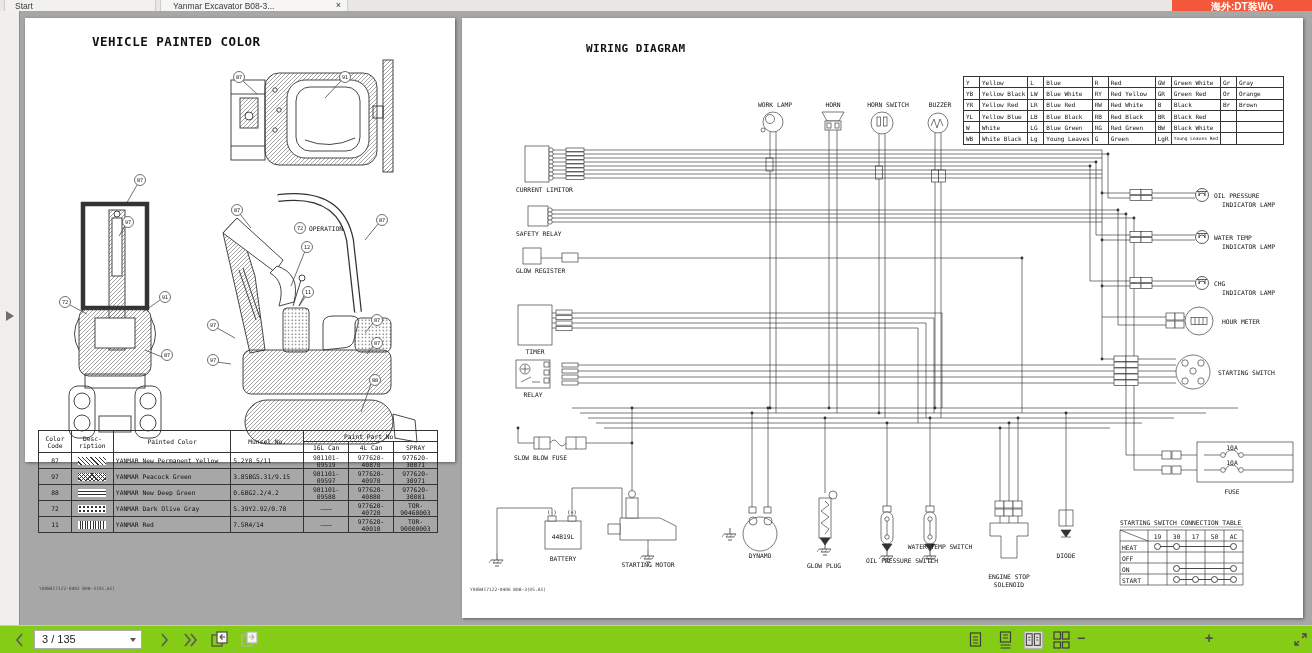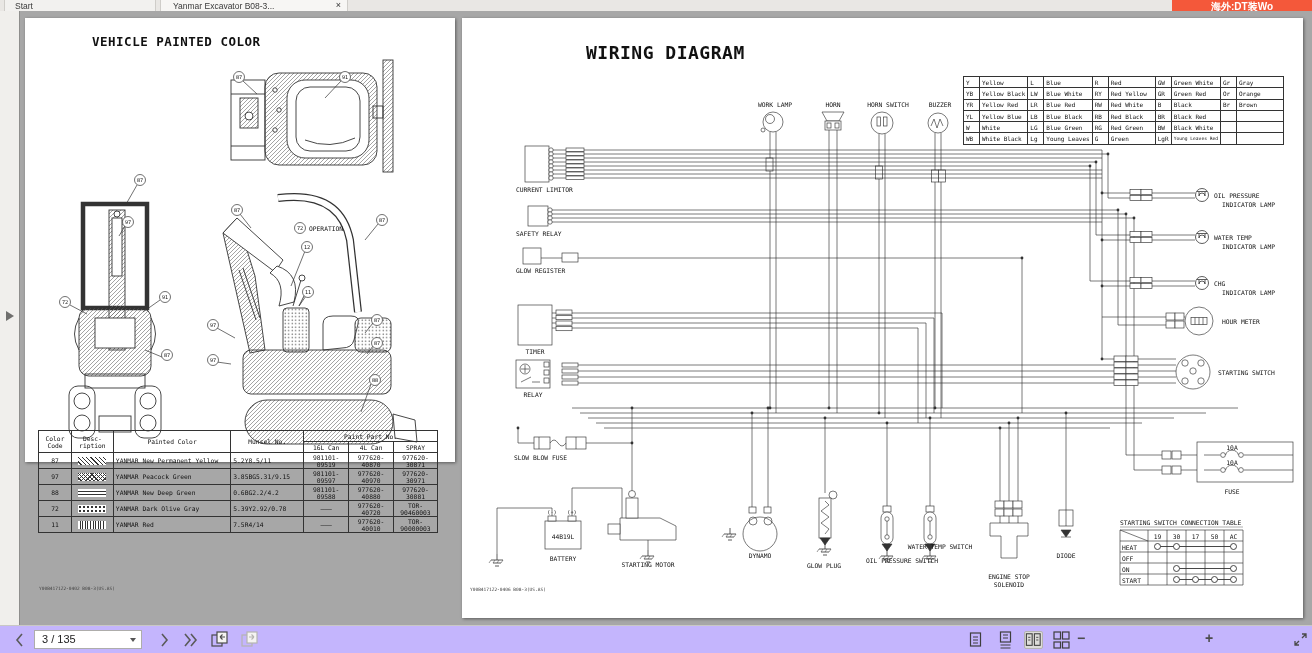--- a/index.html
+++ b/index.html
@@ -46,21 +46,21 @@
                  font-family:"DejaVu Sans Mono",monospace; font-size:6px; color:#111; background:#fff; }
   table.legend td { border:1px solid #333; height:11.3px; padding:0 2px; white-space:nowrap; }
   table.legend td.code { width:16px; }
   table.legend td.name { width:47px; }
 
   
   svg text { font-family:"DejaVu Sans Mono",monospace; fill:#111; stroke:none; }
   .t6 { font-size:6.3px; } .t5 { font-size:5.2px; } .tm { text-anchor:middle; }
 
   
-  .toolbar { position:absolute; left:0; top:625px; width:1312px; height:28px; background:#c4b5fd; border-top:1px solid #c9c8c5; }
+  .toolbar { position:absolute; left:0; top:625px; width:1312px; height:28px; background:#84cc16; border-top:1px solid #c9c8c5; }
   .chev { position:absolute; top:6px; width:12px; height:16px; cursor:pointer; }
   .pagebox { position:absolute; left:34px; top:4px; width:108px; height:19px; background:#fff; border:1px solid #aeadab;
              font-size:11px; color:#222; line-height:17px; padding-left:7px; cursor:text; }
   .pagebox .caret { position:absolute; right:5px; top:7px; width:0; height:0; border-top:4px solid #555;
                     border-left:3.5px solid transparent; border-right:3.5px solid transparent; }
   .tico { position:absolute; top:5px; width:19px; height:18px; cursor:pointer; }
   .vmico { position:absolute; top:5px; width:19px; height:18px; cursor:pointer; }
   .vmico.active { background:#dddcd9; border:1px solid #b4b3b0; border-radius:2px; }
   .zbtn { position:absolute; top:5px; font-size:14px; color:#4c4c4c; cursor:pointer; font-weight:bold; }
 </style>
@@ -278,21 +278,21 @@
           <td>———</td>
           <td>977620-40010</td>
           <td>TOR-90000003</td>
         </tr>
       </tbody>
         </table>
       <div class="footnote" style="left:14px; top:568px;">Y00B4171Z2-0402 B08-3(US.AS)</div>
     </div>
 
     <div class="page page-right">
-      <div class="pgtitle" style="left:124px; top:24px; font-size:18px;">WIRING DIAGRAM</div>
+      <div class="pgtitle" style="left:124px; top:24px; font-size:11px;">WIRING DIAGRAM</div>
 
       <svg class="wd" viewBox="0 0 841 600" width="841" height="600" style="position:absolute;left:0;top:0;">
         <defs>
           <g id="gnd" stroke="#333" stroke-width="0.8">
             <path d="M0 -6 V0 M-6 0 H6 M-4 3 H4 M-2 6 H2"></path>
             <path d="M-6 0 l-2 3 M-2 0 l-2 3 M2 0 l-2 3 M6 0 l-2 3" stroke-width="0.5"></path>
           </g>
           <g id="lamp" stroke="#333" stroke-width="0.8" fill="none">
             <circle r="6.5"></circle>
               <path d="M-3 1 a3 3 0 0 1 6 0"></path>

